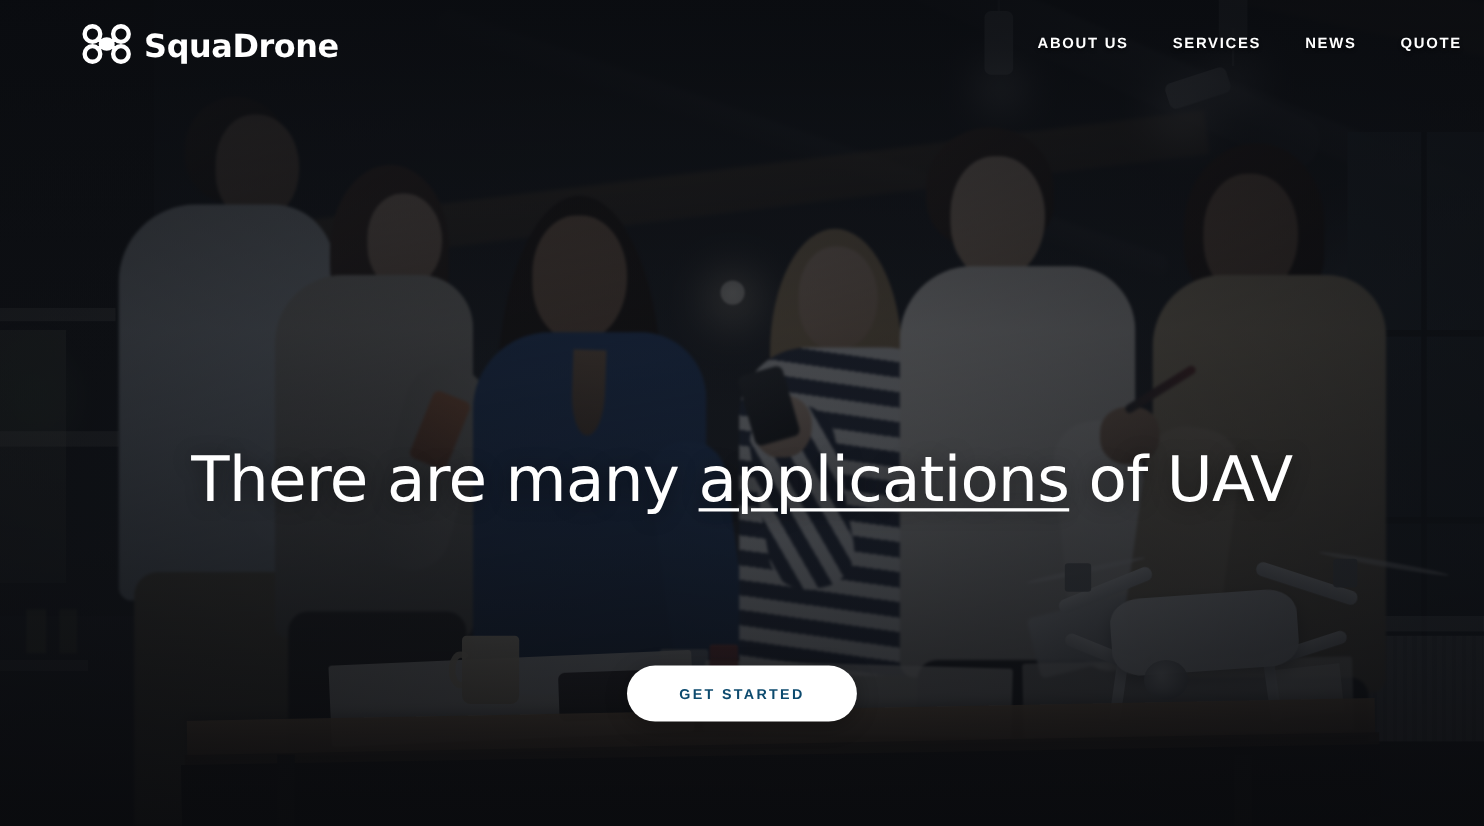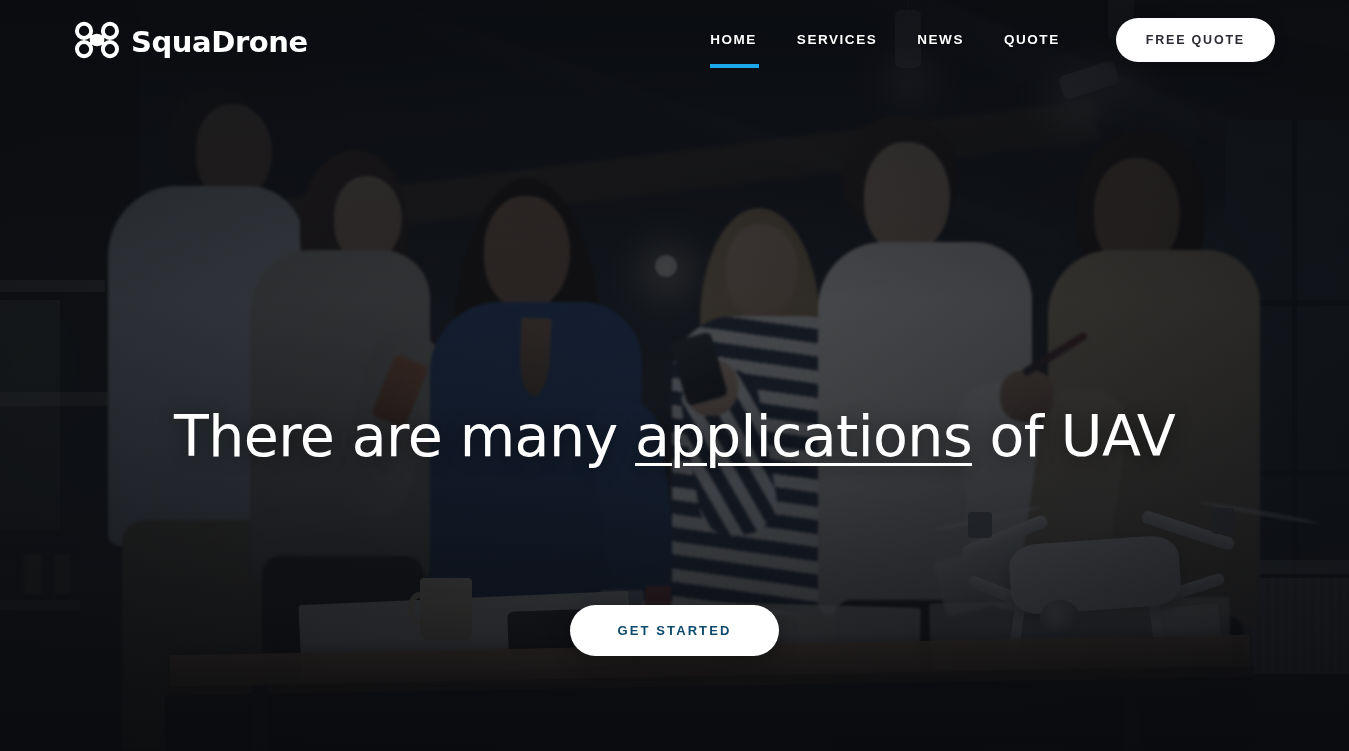--- a/index.html
+++ b/index.html
@@ -369,27 +369,26 @@
             <circle cx="41" cy="32.5" r="8.2"></circle>
             <path d="M17 17 L23.5 21 M35 17 L28.5 21 M17 27 L23.5 23 M35 27 L28.5 23"></path>
           </g>
           <ellipse cx="26" cy="22" rx="8.5" ry="7.2" fill="#ffffff"></ellipse>
         </svg>
       </span>
       <span class="brand-name">SquaDrone</span>
     </div>
 
     <nav class="nav">
-      <a class="nav-item active" href="#">HOME</a>
+      <a class="nav-item" href="#">ABOUT US</a>
       <a class="nav-item" href="#">SERVICES</a>
       <a class="nav-item" href="#">NEWS</a>
       <a class="nav-item" href="#">QUOTE</a>
     </nav>
 
-    <button class="quote-btn">FREE QUOTE</button>
   </div>
 
   <div class="hero-copy">
     <h1 class="headline">
       <span><span>There are many </span><u>applications</u><span> of UAV</span></span><br>
     </h1>
   </div>
 
   <div class="cta-wrap">
     <button class="cta-btn">GET STARTED</button>

